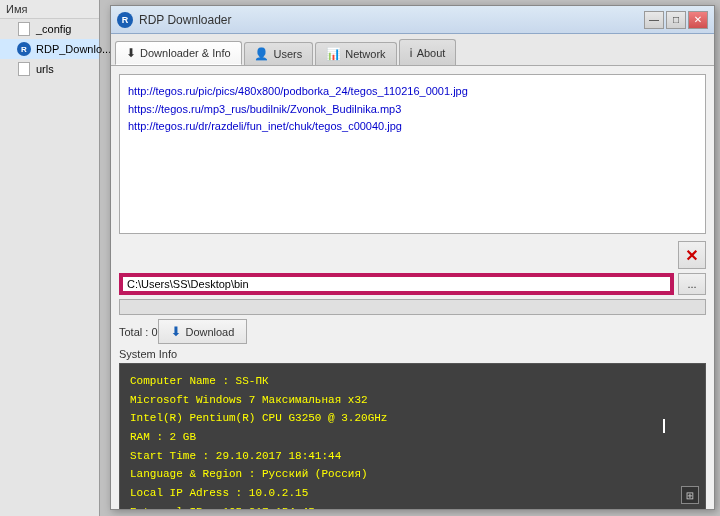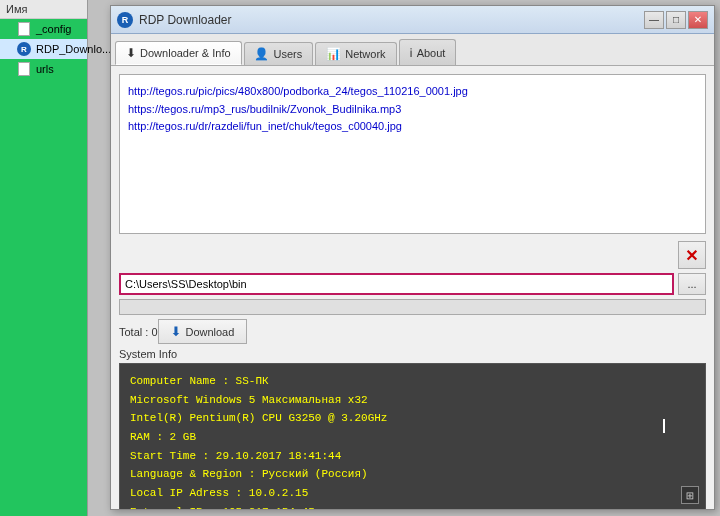--- a/index.html
+++ b/index.html
@@ -10,23 +10,23 @@
       width: 720px;
       height: 516px;
       overflow: hidden;
     }
 
     
     .left-panel {
       position: absolute;
       left: 0;
       top: 0;
-      width: 88px;
+      width: 100px;
       height: 516px;
-      background: #22c55e;
+      background: #e5e5e5;
       border-right: 1px solid #999;
     }
     .left-panel-header {
       background: #e8e8e8;
       padding: 3px 6px;
       font-size: 11px;
       color: #333;
       border-bottom: 1px solid #ccc;
     }
     .tree-item {
@@ -207,21 +207,21 @@
     
     .path-row {
       display: flex;
       align-items: center;
       gap: 4px;
       margin: 4px 0;
     }
     .path-input {
       flex: 1;
       height: 22px;
-      border: 2px solid #be185d;
+      border: 4px solid #be185d;
       background: white;
       padding: 2px 4px;
       font-size: 11px;
       outline: none;
     }
     .browse-btn {
       width: 28px;
       height: 22px;
       background: linear-gradient(to bottom, #f0f0f0, #e0e0e0);
       border: 1px solid #aaa;
@@ -406,21 +406,21 @@
         <span class="download-icon">⬇</span>
         <span>Download</span>
       </button>
     </div>
 
     
     <div class="sysinfo-section">
       <div class="sysinfo-label">System Info</div>
       <div class="sysinfo-terminal">
         <div class="sysinfo-line">Computer Name : SS-ПК</div>
-        <div class="sysinfo-line">Microsoft Windows 5 Максимальная  x32</div>
+        <div class="sysinfo-line">Microsoft Windows 7 Максимальная  x32</div>
         <div class="sysinfo-line">Intel(R) Pentium(R) CPU G3250 @ 3.20GHz</div>
         <div class="sysinfo-line">RAM : 2 GB</div>
         <div class="sysinfo-line">Start Time :  29.10.2017 18:41:44</div>
         <div class="sysinfo-line">Language &amp; Region : Русский (Россия)</div>
         <div class="sysinfo-line">Local IP Adress : 10.0.2.15</div>
         <div class="sysinfo-line">External IP : 195.217.154.45</div>
         <div class="cursor-block"></div>
         <div class="terminal-icon">⊞</div>
       </div>
     </div>

